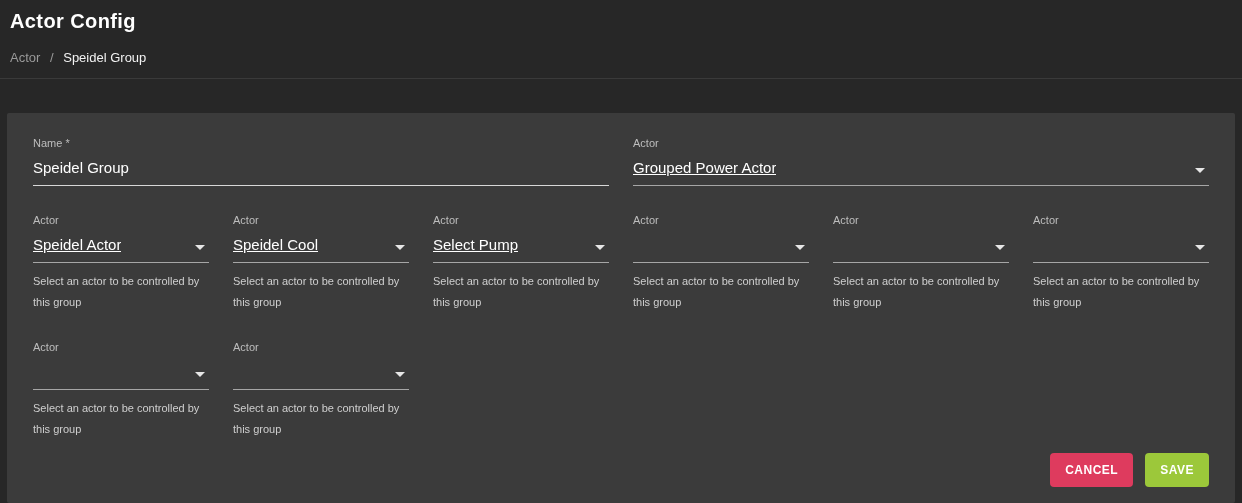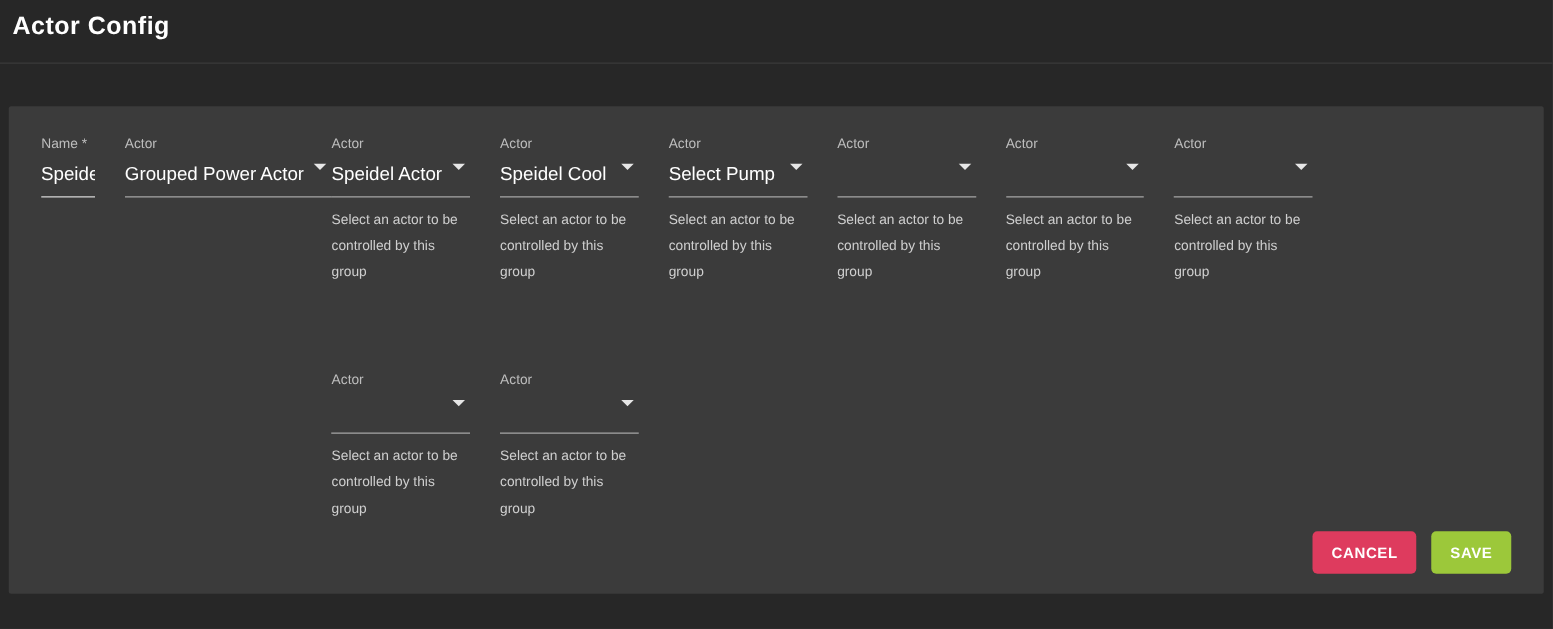--- a/index.html
+++ b/index.html
@@ -36,21 +36,21 @@
   }
 
   
   .panel {
     margin: 34px 7px 0 7px;
     height: 390px;
     background: #3b3b3b;
     border-radius: 2px;
     padding: 24px 26px 16px 26px;
     display: flex;
-    flex-direction: row;
+    flex-direction: column;
   }
 
   .row-top {
     display: grid;
     grid-template-columns: 1fr 1fr;
     column-gap: 24px;
     margin-bottom: 28px;
   }
 
   .field label {
@@ -67,26 +67,27 @@
     border-bottom: 1px solid rgba(255,255,255,0.8);
     outline: none;
     color: #ffffff;
     font-family: "Liberation Sans", sans-serif;
     font-size: 15px;
     padding: 3px 0 9px 0;
   }
 
   .select {
     display: flex;
-    align-items: flex-start;
+    align-items: flex-end;
     justify-content: space-between;
     border-bottom: 1px solid rgba(255,255,255,0.55);
     padding: 3px 4px 9px 0;
     min-height: 30px;
     cursor: pointer;
+    text-decoration: underline;
   }
   .select-value {
     font-size: 15px;
     color: #ffffff;
     white-space: nowrap;
     overflow: hidden;
   }
   .caret {
     width: 0; height: 0;
     border-left: 5px solid transparent;
@@ -131,20 +132,25 @@
   }
   .btn-cancel { background: var(--cancel-bg, #de3b5e); }
   .btn-save   { background: var(--save-bg, #9cc83a); }
 </style>
 </head>
 <body>
 
 <header>
   <div class="header-inner">
     <h1 class="page-title">Actor Config</h1>
+    <nav class="breadcrumb">
+      <a class="crumb-root">Actor</a>
+      <span class="crumb-sep">/</span>
+      <span class="crumb-current">Speidel Group</span>
+    </nav>
   </div>
   <div class="header-divider"></div>
 </header>
 
 <main class="panel">
 
   <div class="row-top">
     <div class="field">
       <label>Name *</label>
       <input class="text-input" type="text" value="Speidel Group" style="">

